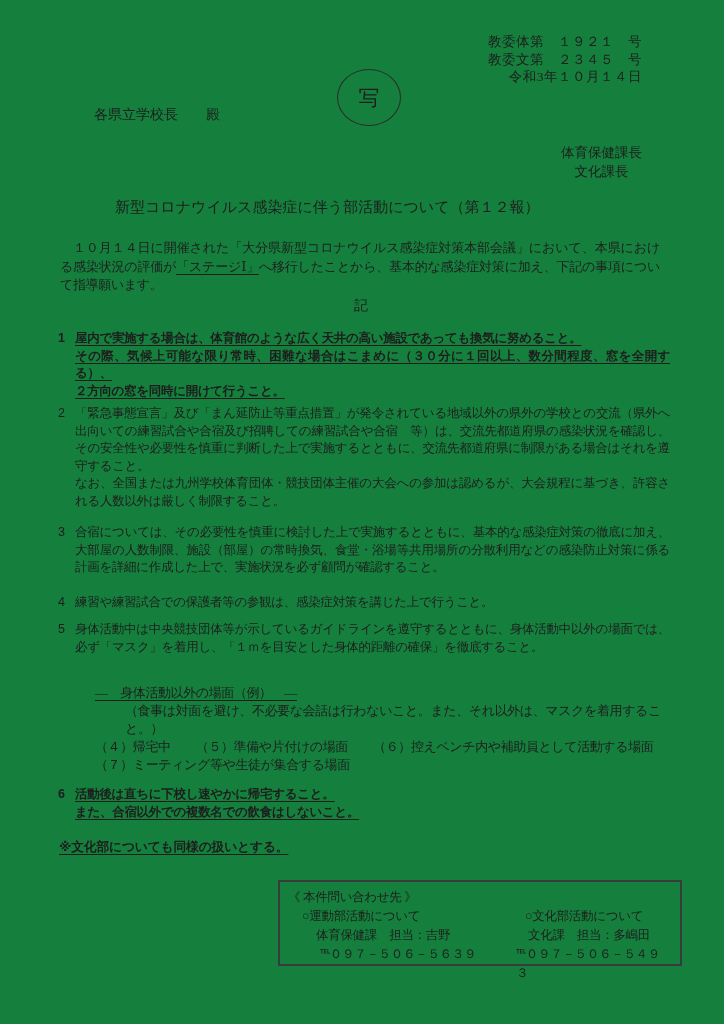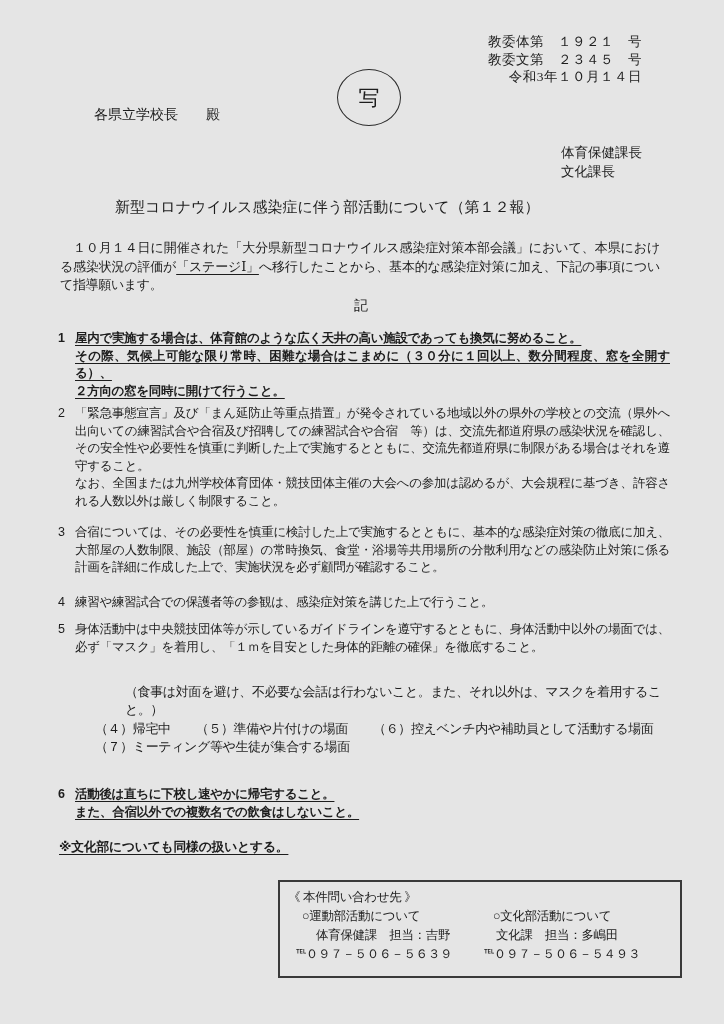--- a/index.html
+++ b/index.html
@@ -1,35 +1,35 @@
 <!DOCTYPE html>
 <html><head>
 <meta charset="utf-8">
 <style>
   html,body{margin:0;padding:0;background:#ffffff;}
   .page{
-    position:relative;width:724px;height:1024px;background:#e5e5e5;
+    position:relative;width:724px;height:1024px;background:#15803d;
     color:#1d1d1d;overflow:hidden;
     font-family:"Liberation Serif","DejaVu Serif",serif;
   }
   .mincho{font-family:"Liberation Serif","DejaVu Serif",serif;}
   .gothic{font-family:"Liberation Sans","DejaVu Sans",sans-serif;}
 
   .ref-block{
     position:absolute;top:33px;right:82px;text-align:right;
     font-size:13.5px;line-height:17.5px;letter-spacing:0.5px;
   }
   .stamp{
     position:absolute;left:337px;top:69px;width:62px;height:55px;
     border:1.6px solid #2b2b2b;border-radius:50%;
     display:flex;align-items:center;justify-content:center;
     font-size:21px;letter-spacing:0;
   }
   .recipient{position:absolute;left:94px;top:106px;font-size:14px;}
-  .senders{position:absolute;right:82px;top:143px;text-align:left;font-size:13.5px;line-height:19px;}
+  .senders{position:absolute;right:82px;top:143px;text-align:center;font-size:13.5px;line-height:19px;}
   .doc-title{position:absolute;left:115px;top:198px;font-size:15px;}
   .intro{
     position:absolute;left:60px;top:226px;width:600px;
     font-size:13px;letter-spacing:-0.35px;line-height:18.5px;text-align:justify;
   }
   .u{text-decoration:underline;text-underline-offset:3px;}
   .ki{position:absolute;left:0;top:297px;width:100%;text-align:center;font-size:14px;letter-spacing:2px;}
 
   .item{
     position:absolute;left:58px;width:612px;display:flex;
@@ -41,39 +41,39 @@
   .item.strong .txt{text-decoration:underline;text-underline-offset:3px;}
   .i1{top:330px;}
   .i2{top:405px;}
   .i3{top:524px;}
   .i4{top:594px;}
   .i5{top:621px;}
   .i6{top:786px;}
 
   .example{position:absolute;left:95px;top:684px;width:600px;font-size:13px;letter-spacing:-0.4px;line-height:18px;}
   .example .head{text-decoration:underline;text-underline-offset:3px;}
-  .example .sub-note{margin-left:30px;font-family:Liberation Mono, monospace;}
+  .example .sub-note{margin-left:30px;}
 
   .note-line{
     position:absolute;left:59px;top:839px;
     font-size:12.8px;font-weight:700;letter-spacing:-0.2px;
     text-decoration:underline;text-underline-offset:3px;
   }
 
   .contact{
-    position:absolute;left:278px;top:880px;width:404px;height:98px;
+    position:absolute;left:278px;top:880px;width:404px;height:86px;
     box-sizing:border-box;border:2px solid #3a3a3a;
     padding:6px 8px 4px 8px;font-size:12.5px;line-height:19px;letter-spacing:-0.3px;
   }
-  .contact .cols{display:flex;}
+  .contact .cols{display:flex;gap:32px;}
   .contact .col-left{width:196px;flex:none;}
   .contact .col-right{flex:1;}
   .contact .c-title{margin-left:14px;}
   .contact .c-staff{margin-left:28px;}
-  .contact .c-tel{margin-left:8px;}
+  .contact .c-tel{margin-left:32px;}
   .contact .col-right .c-title{margin-left:9px;}
   .contact .col-right .c-staff{margin-left:12px;}
   .contact .col-right .c-tel{margin-left:0;}
 </style>
 </head>
 <body>
 
 <div class="page">
 
   <div class="ref-block mincho">
@@ -121,20 +121,21 @@
     <span class="num">4</span>
     <span class="txt">練習や練習試合での保護者等の参観は、感染症対策を講じた上で行うこと。</span>
   </div>
 
   <div class="item gothic i5">
     <span class="num">5</span>
     <span class="txt">身体活動中は中央競技団体等が示しているガイドラインを遵守するとともに、身体活動中以外の場面では、必ず「マスク」を着用し、「１ｍを目安とした身体的距離の確保」を徹底すること。</span>
   </div>
 
   <div class="example mincho">
+    <div class="head">―　身体活動以外の場面（例）　―</div>
     <div class="sub-note">（食事は対面を避け、不必要な会話は行わないこと。また、それ以外は、マスクを着用すること。）</div>
     <div>（４）帰宅中　　（５）準備や片付けの場面　　（６）控えベンチ内や補助員として活動する場面</div>
     <div>（７）ミーティング等や生徒が集合する場面</div>
   </div>
 
   <div class="item gothic strong i6">
     <span class="num">6</span>
     <span class="txt">活動後は直ちに下校し速やかに帰宅すること。
 また、合宿以外での複数名での飲食はしないこと。</span>
   </div>

